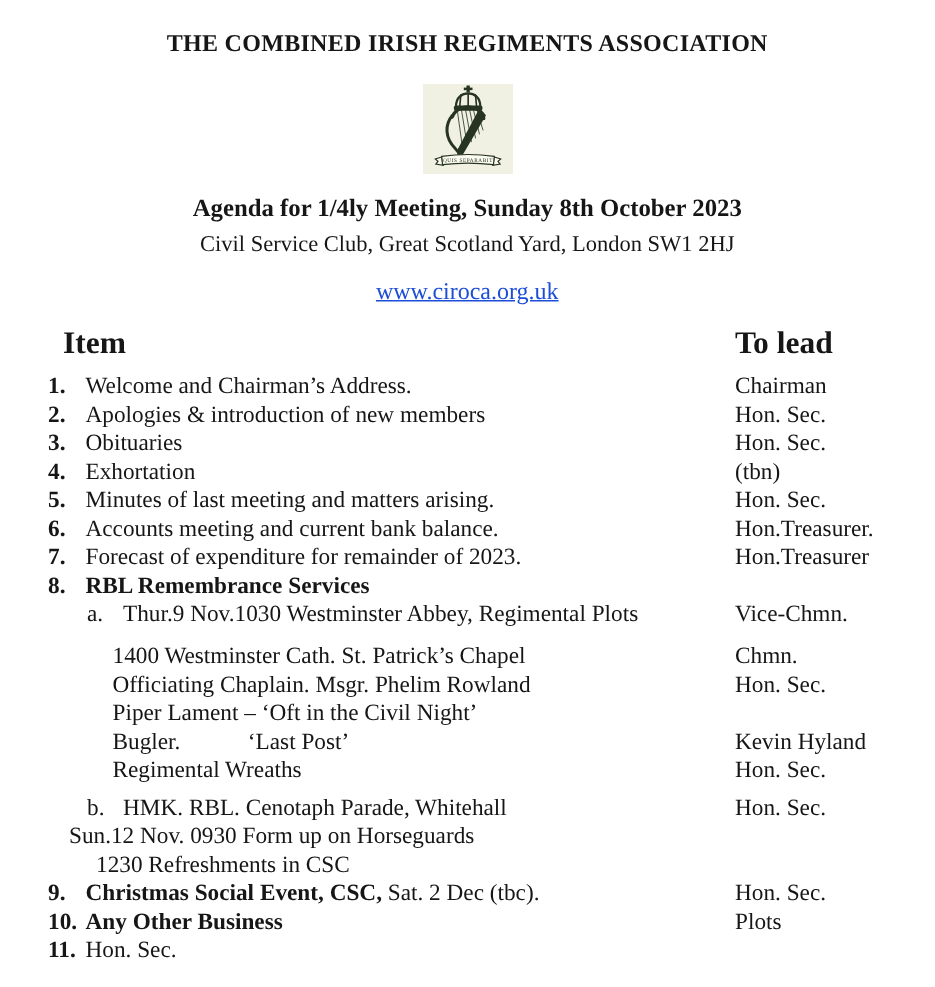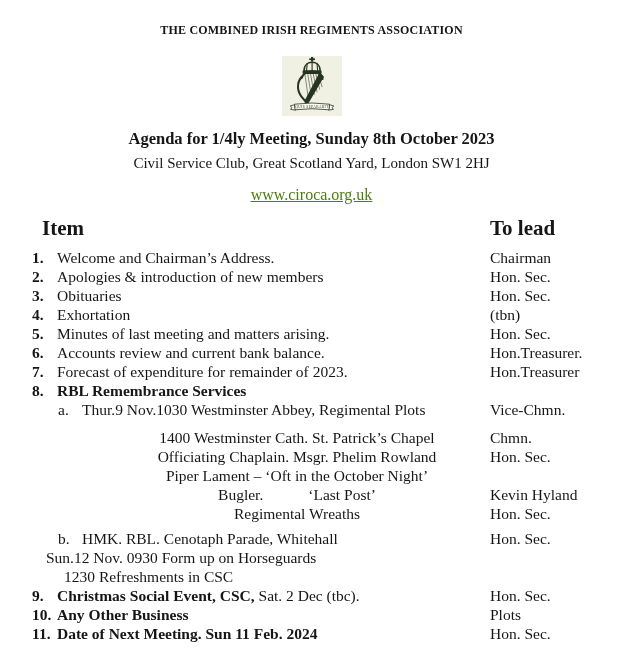--- a/index.html
+++ b/index.html
@@ -1,43 +1,43 @@
 <!DOCTYPE html>
 <html><head>
 <meta charset="utf-8">
 <style>
   html,body{margin:0;padding:0;background:#ffffff;}
   .page{
     position:relative;width:623px;height:658px;background:#ffffff;
     font-family:"Liberation Serif","DejaVu Serif",serif;color:#161616;overflow:hidden;
   }
-  .org-title{margin:0;padding-top:21px;text-align:center;font-size:12px;line-height:18px;
+  .org-title{margin:0;padding-top:21px;text-align:center;font-size:16px;line-height:18px;
     font-weight:bold;letter-spacing:.2px;}
   .crest-wrap{margin:17px auto 0;width:60px;height:60px;}
   .crest-bg{fill:#f0f1e3;}
   .ink-f{fill:#273420;}
   .ink-s{stroke:#273420;fill:none;stroke-linecap:round;}
   .scroll-face{fill:#fbfbf2;stroke:#273420;stroke-width:.8;}
   .motto{fill:#273420;font-size:3.5px;letter-spacing:.4px;}
   .meeting-block{margin-top:10px;text-align:center;}
   .meeting-title{font-size:16.5px;line-height:25px;font-weight:bold;}
   .venue{font-size:15px;line-height:25px;}
   .site{margin-top:10px;text-align:center;font-size:16px;line-height:18px;}
-  .site a{color:#4d7c0f;text-decoration:underline;cursor:pointer;}
+  .site a{color:#1d4ed8;text-decoration:underline;cursor:pointer;}
   .cols{display:flex;margin-top:15px;font-weight:bold;font-size:21px;line-height:18px;}
   .col-item{margin-left:42px;flex:1;}
   .col-lead{width:133px;flex:none;}
   .rows{margin-top:11px;}
   .row{display:flex;font-size:15.5px;line-height:19px;}
   .m{flex:none;width:25px;margin-left:32px;font-weight:bold;}
   .msub{flex:none;width:24px;margin-left:58px;}
   .text{flex:1;min-width:0;}
   .lead{flex:none;width:133px;}
   .row.bold .text{font-weight:bold;}
-  .row.detail .text{padding-left:104px;text-align:center;}
+  .row.detail .text{padding-left:75px;}
   .row.sun .text{padding-left:46px;}
   .row.refresh .text{padding-left:64px;}
   .row.gap9{margin-top:9px;}
   .row.gap6{margin-top:6px;}
   .t2{margin-left:45px;}
   b{font-weight:bold;}
 </style>
 </head>
 <body>
 
@@ -120,21 +120,21 @@
     </div>
 
     <div class="row">
       <span class="m">5.</span>
       <span class="text">Minutes of last meeting and matters arising.</span>
       <span class="lead">Hon. Sec.</span>
     </div>
 
     <div class="row">
       <span class="m">6.</span>
-      <span class="text">Accounts review and current bank balance.</span>
+      <span class="text">Accounts meeting and current bank balance.</span>
       <span class="lead">Hon.Treasurer.</span>
     </div>
 
     <div class="row">
       <span class="m">7.</span>
       <span class="text">Forecast of expenditure for remainder of 2023.</span>
       <span class="lead">Hon.Treasurer</span>
     </div>
 
     <div class="row bold">
@@ -153,21 +153,21 @@
       <span class="text">1400 Westminster Cath. St. Patrick’s Chapel</span>
       <span class="lead">Chmn.</span>
     </div>
 
     <div class="row detail">
       <span class="text">Officiating Chaplain. Msgr. Phelim Rowland</span>
       <span class="lead">Hon. Sec.</span>
     </div>
 
     <div class="row detail">
-      <span class="text">Piper Lament – ‘Oft in the October Night’</span>
+      <span class="text">Piper Lament – ‘Oft in the Civil Night’</span>
       <span class="lead"></span>
     </div>
 
     <div class="row detail">
       <span class="text"><span>Bugler.</span><span class="t2">‘Last Post’</span></span>
       <span class="lead">Kevin Hyland</span>
     </div>
 
     <div class="row detail">
       <span class="text">Regimental Wreaths</span>
@@ -197,18 +197,17 @@
     </div>
 
     <div class="row bold">
       <span class="m">10.</span>
       <span class="text">Any Other Business</span>
       <span class="lead">Plots</span>
     </div>
 
     <div class="row bold">
       <span class="m">11.</span>
-      <span class="text">Date of Next Meeting. Sun 11 Feb. 2024</span>
       <span class="lead">Hon. Sec.</span>
     </div>
 
   </div>
 </div>
 
 </body></html>

